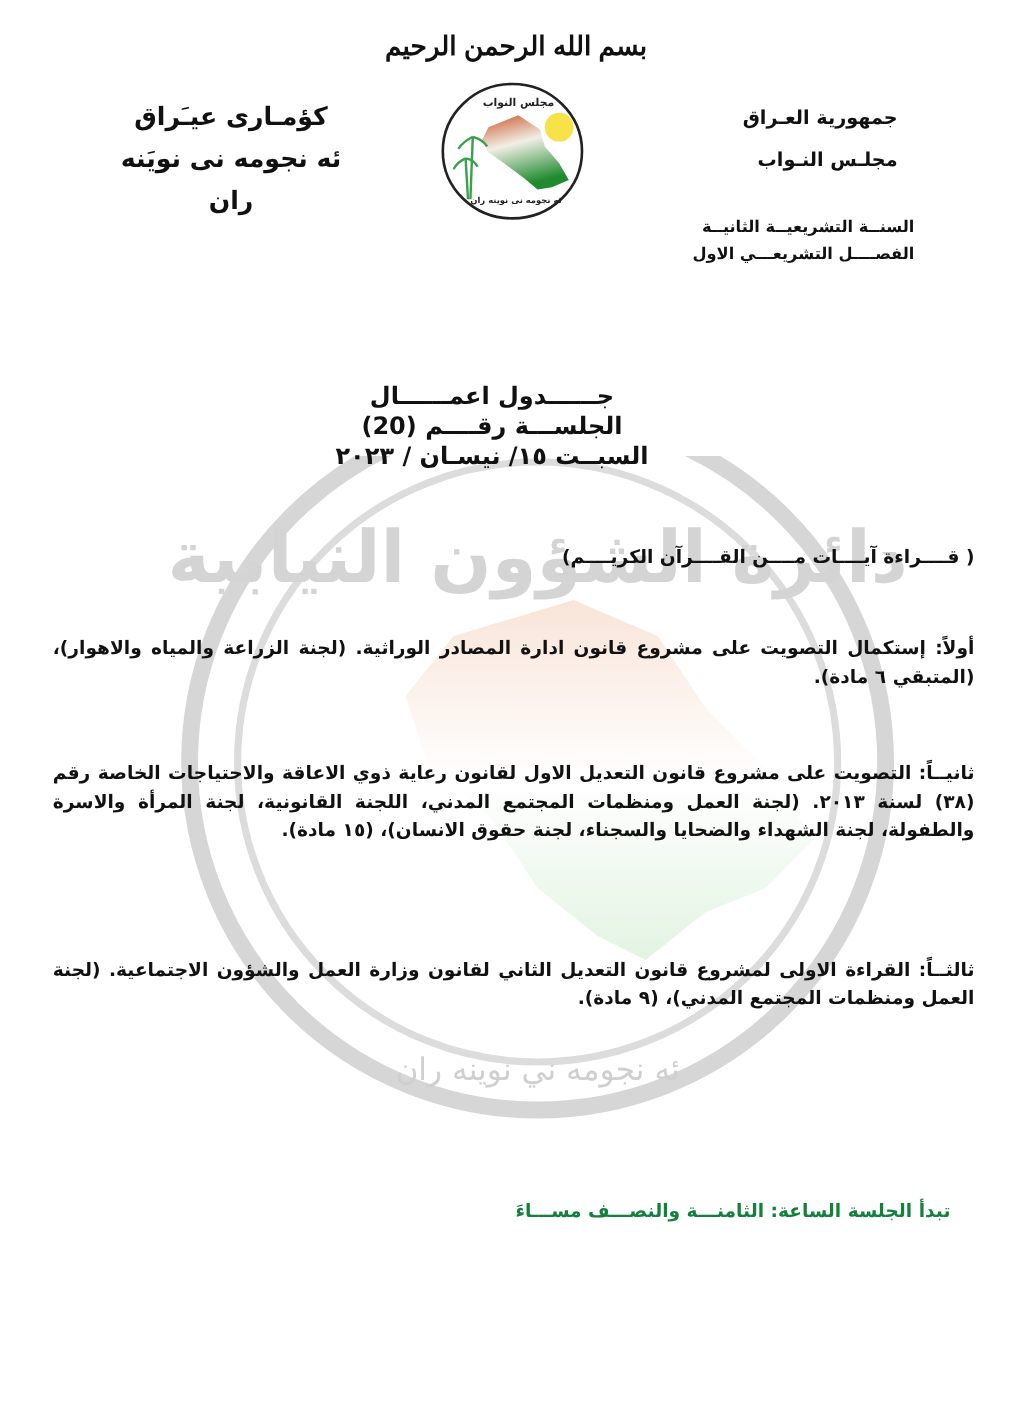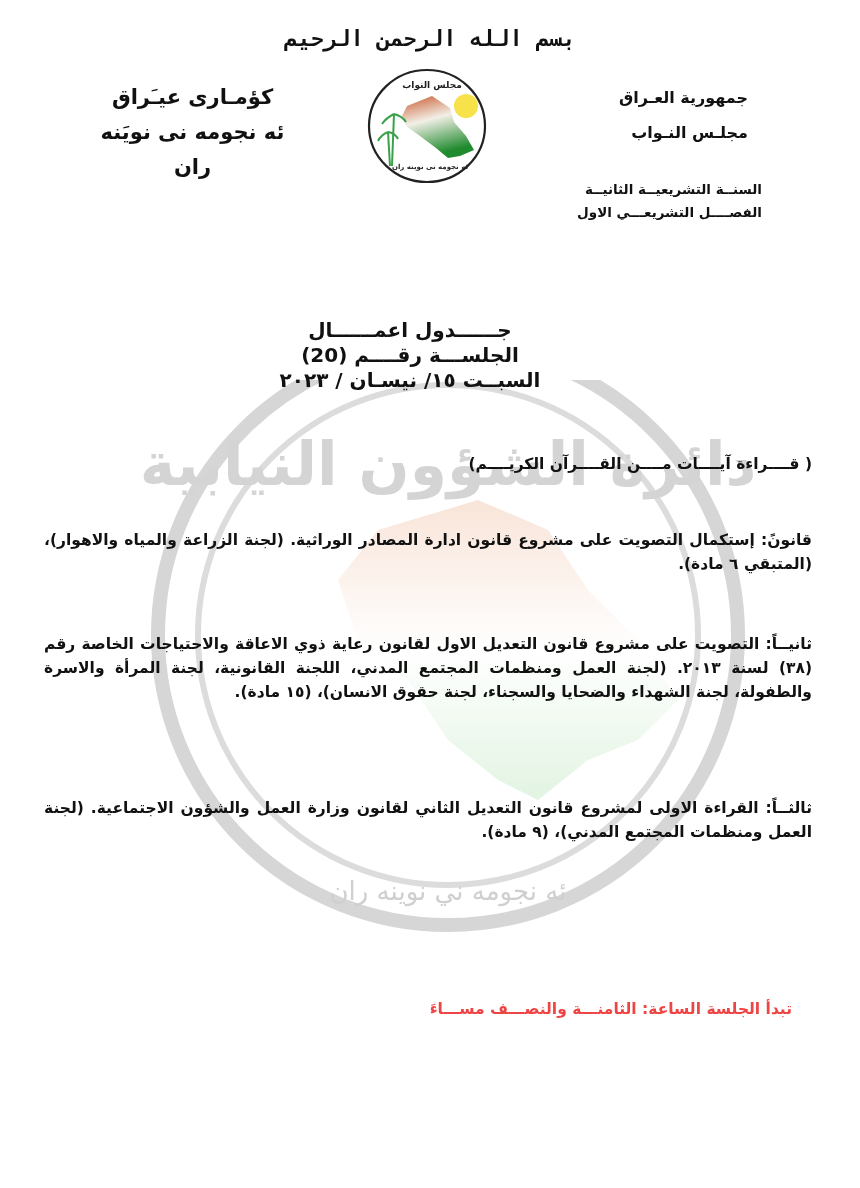--- a/index.html
+++ b/index.html
@@ -6,21 +6,21 @@
   body {
     width: 860px; height: 1188px; position: relative; overflow: hidden;
     font-family: "DejaVu Sans", "Liberation Sans", sans-serif;
     color: #111;
   }
   .page { position: absolute; inset: 0; }
   .abs { position: absolute; }
   .rtl { direction: rtl; unicode-bidi: embed; }
 
   
-  .basmala { left: 280px; top: 26px; width: 300px; text-align: center; font-family: Liberation Mono, monospace; font-size: 22px; font-weight: bold; }
+  .basmala { left: 280px; top: 26px; width: 300px; text-align: center; font-family: Liberation Sans, sans-serif; font-size: 22px; font-weight: bold; }
 
   
   .hdr-right { right: 112px; top: 80px; text-align: right; font-weight: bold; font-size: 16px; line-height: 35px; }
   .session-info { right: 98px; top: 178px; text-align: right; font-weight: bold; font-size: 13.5px; line-height: 23px; }
 
   
   .hdr-left { left: 85px; top: 80px; width: 215px; text-align: center; font-weight: bold; font-size: 21px; line-height: 35px; }
 
   
   .logo { left: 362px; top: 66px; width: 130px; height: 120px; }
@@ -32,21 +32,21 @@
   .agenda { left: 250px; top: 318px; width: 320px; text-align: center; font-weight: bold; font-size: 20px; line-height: 25px; }
 
   .quran { right: 48px; top: 455px; text-align: right; font-weight: bold; font-size: 15.5px; }
 
   .item { right: 48px; width: 768px; text-align: justify; font-weight: bold; font-size: 15.5px; line-height: 24px; }
   .item .lbl { display: inline-block; }
   .item1 { top: 528px; }
   .item2 { top: 632px; }
   .item3 { top: 796px; }
 
-  .start { right: 68px; top: 1000px; text-align: center; font-weight: bold; font-size: 15.5px; color: #ef4444; }
+  .start { right: 68px; top: 1000px; text-align: center; font-weight: bold; font-size: 15.5px; color: #15803d; }
 </style>
 </head>
 <body>
 
 <div class="page">
 
   <svg class="abs watermark" viewBox="0 0 640 560">
     <defs>
       <linearGradient id="wmg" x1="0" y1="0" x2="0" y2="1">
         <stop offset="0" stop-color="#f6d9c8"></stop>
@@ -103,21 +103,21 @@
 
   <div class="abs agenda rtl">
     <div>جــــــدول اعمــــــال</div>
     <div>الجلســـة رقــــم (20)</div>
     <div>السبــت ١٥/ نيسـان / ٢٠٢٣</div>
   </div>
 
   <div class="abs quran rtl">( قــــراءة آيــــات مــــن القــــرآن الكريــــم)</div>
 
   <div class="abs item item1 rtl">
-    <span class="lbl">قانونً:</span>
+    <span class="lbl">أولاً:</span>
     <span>إستكمال التصويت على مشروع قانون ادارة المصادر الوراثية. (لجنة الزراعة والمياه والاهوار)، (المتبقي ٦ مادة).</span>
   </div>
 
   <div class="abs item item2 rtl">
     <span class="lbl">ثانيــاً:</span>
     <span>التصويت على مشروع قانون التعديل الاول لقانون رعاية ذوي الاعاقة والاحتياجات الخاصة رقم (٣٨) لسنة ٢٠١٣. (لجنة العمل ومنظمات المجتمع المدني، اللجنة القانونية، لجنة المرأة والاسرة والطفولة، لجنة الشهداء والضحايا والسجناء، لجنة حقوق الانسان)، (١٥ مادة).</span>
   </div>
 
   <div class="abs item item3 rtl">
     <span class="lbl">ثالثــاً:</span>

